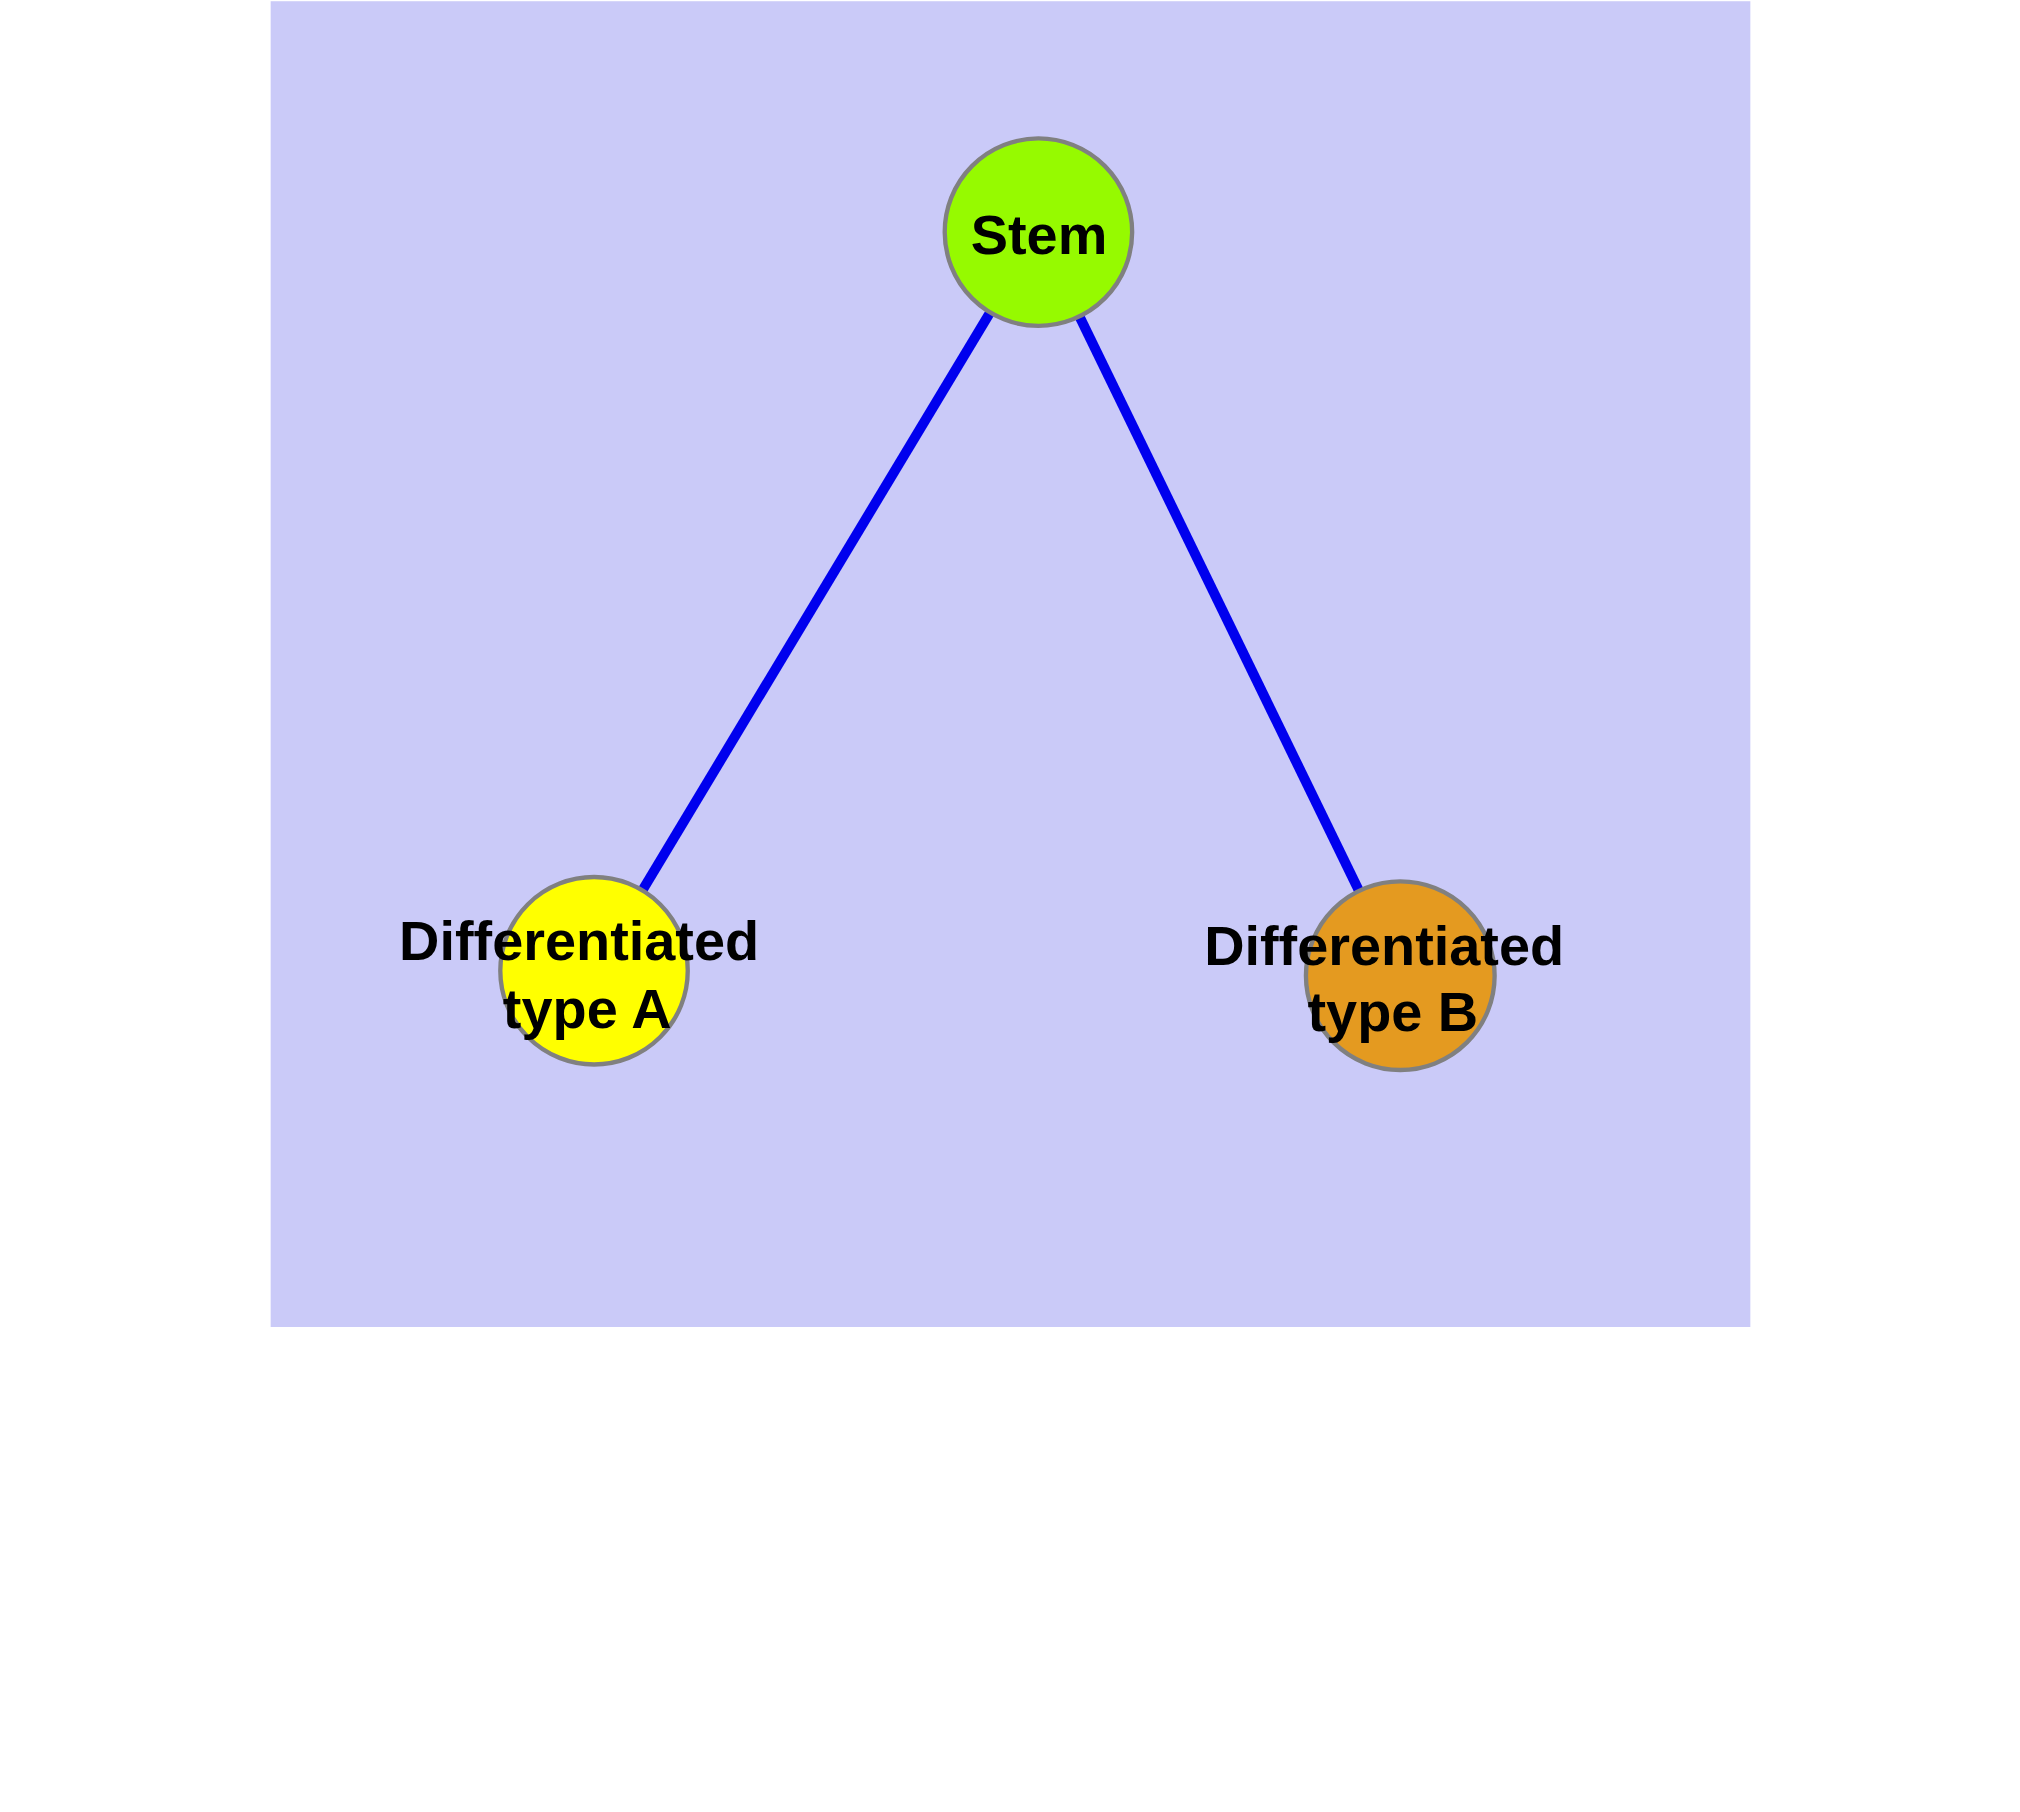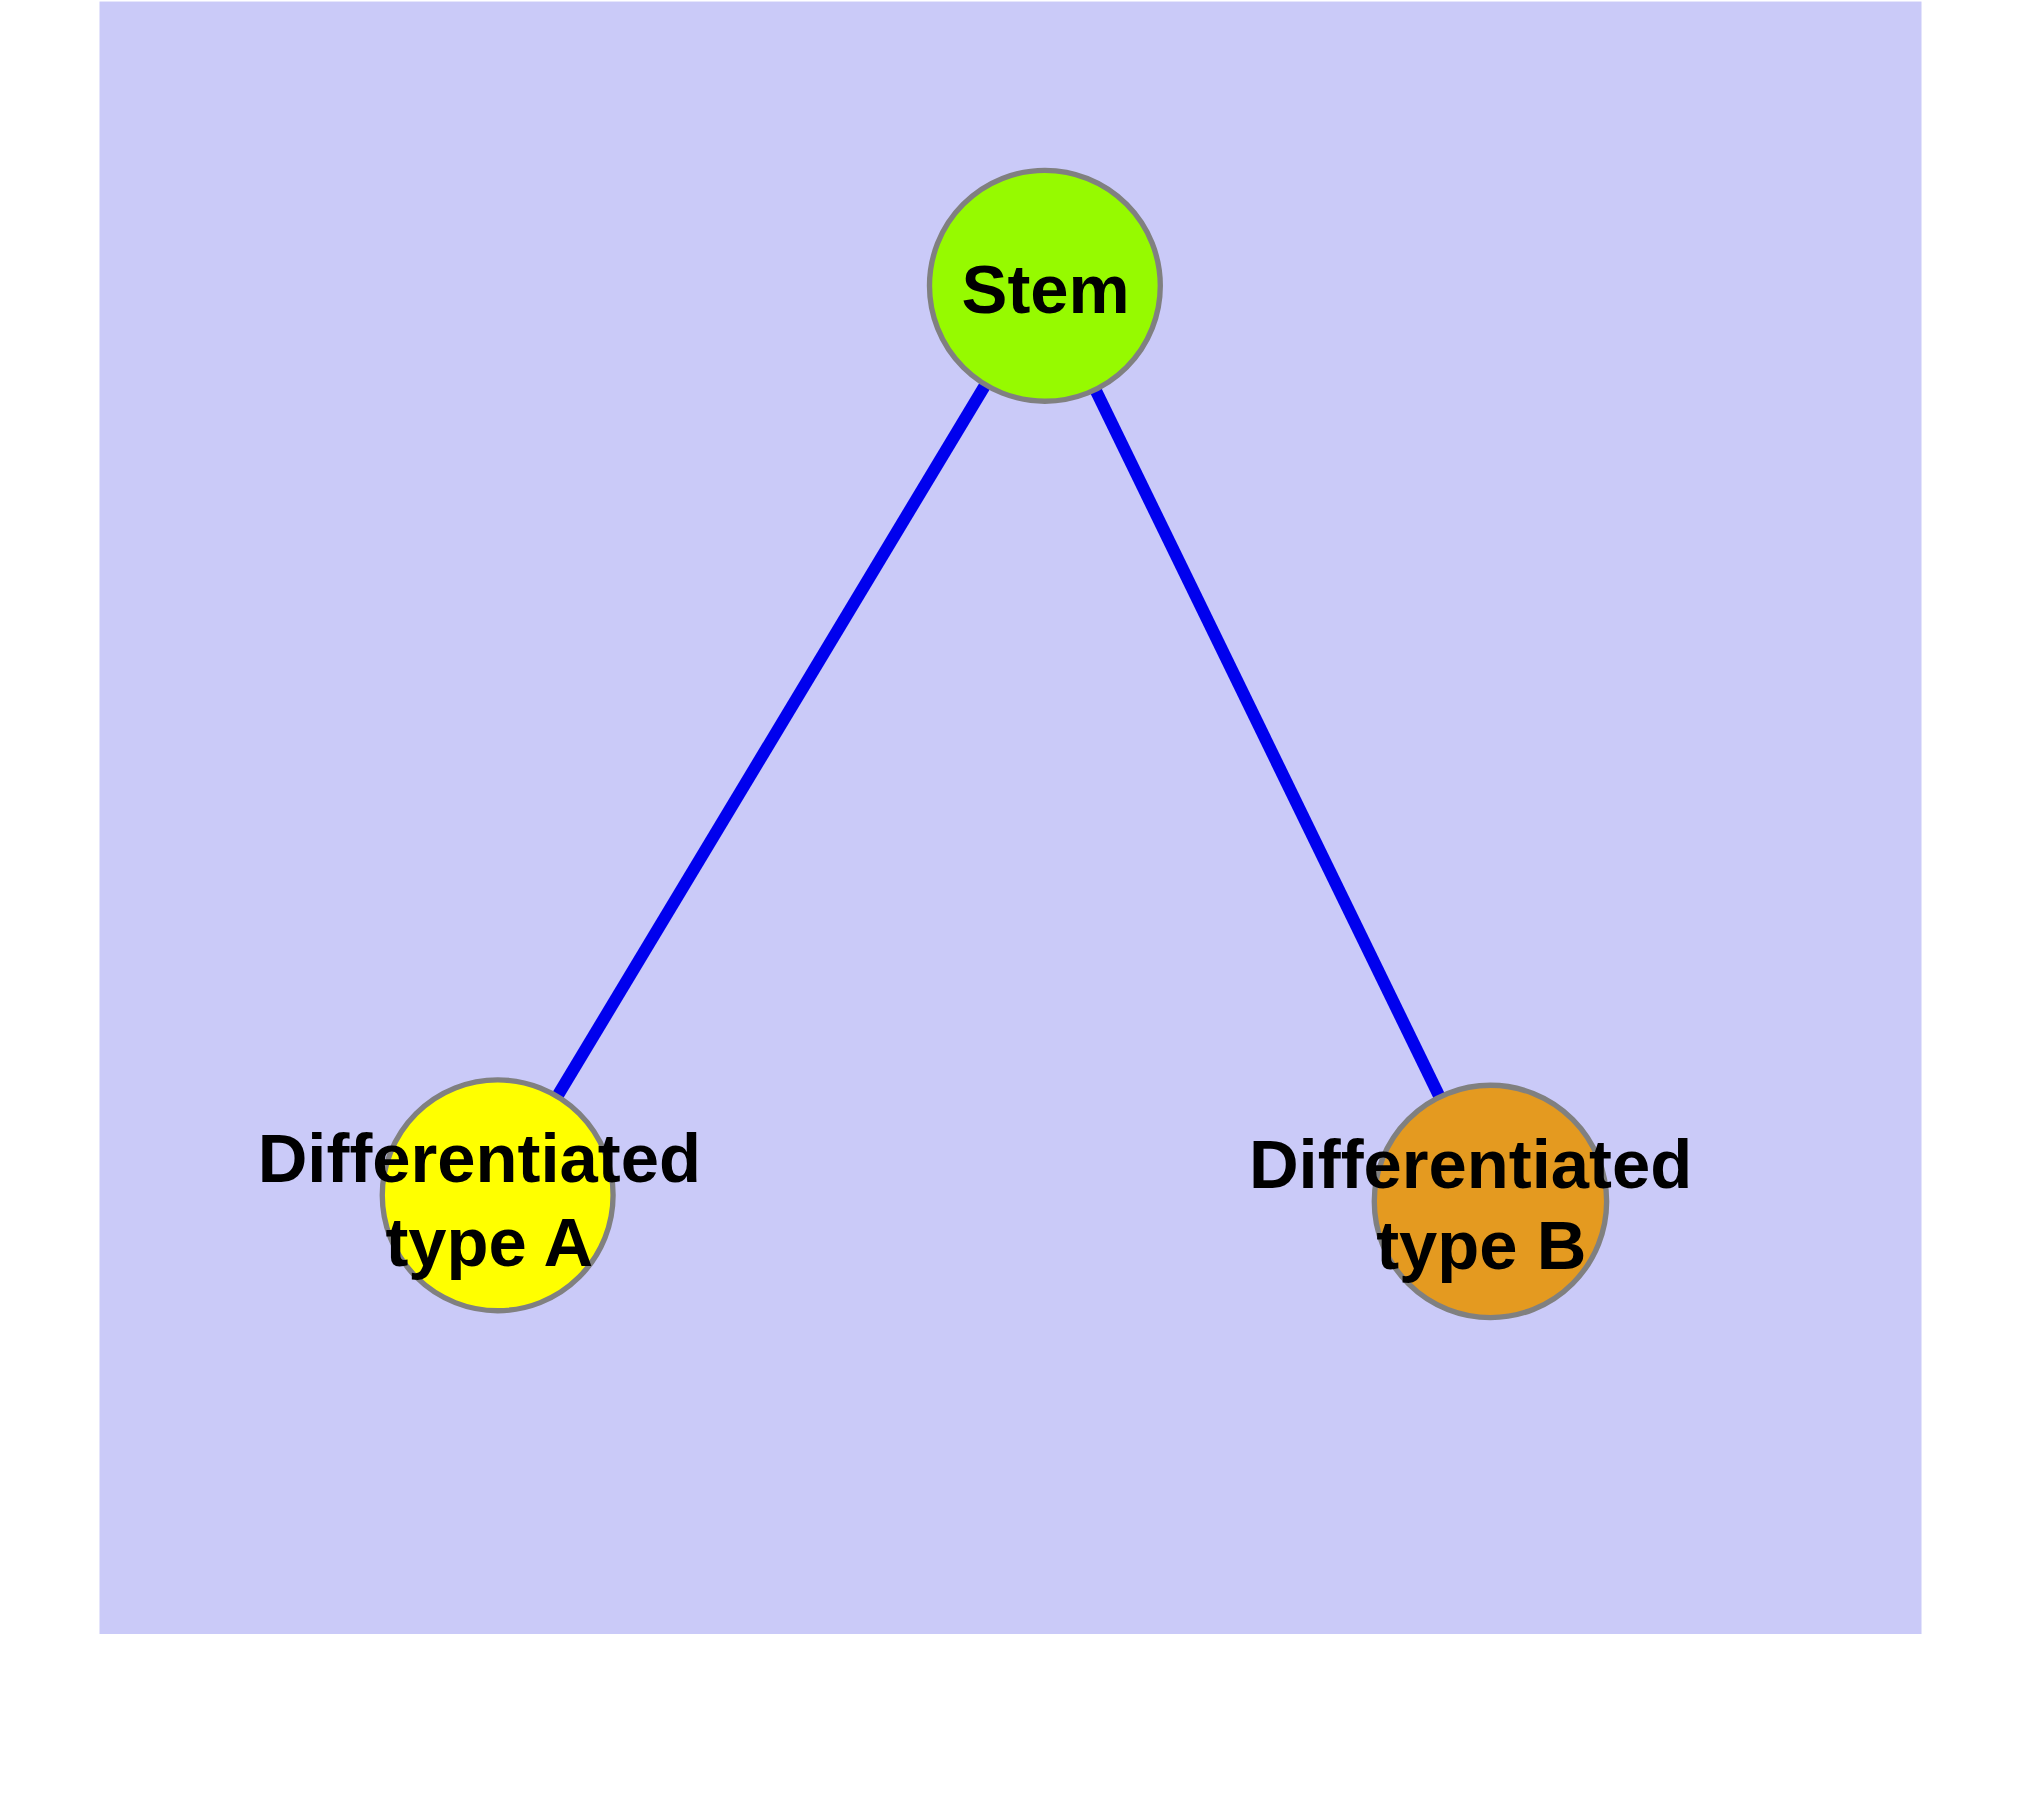--- a/index.html
+++ b/index.html
@@ -2,21 +2,21 @@
 <html style="font-size:13.6px"><head>
 <meta charset="utf-8">
 <style>
   html, body {
     margin: 0;
     padding: 0;
     background: #ffffff;
   }
   .canvas-wrap {
     width: 2021px;
-    height: 1634px;
+    height: 1327px;
     position: relative;
     font-family: "Liberation Sans", sans-serif;
   }
   svg {
     display: block;
     width: 100%;
     height: 100%;
   }
   .node-label {
     font-family: "Liberation Sans", sans-serif;

